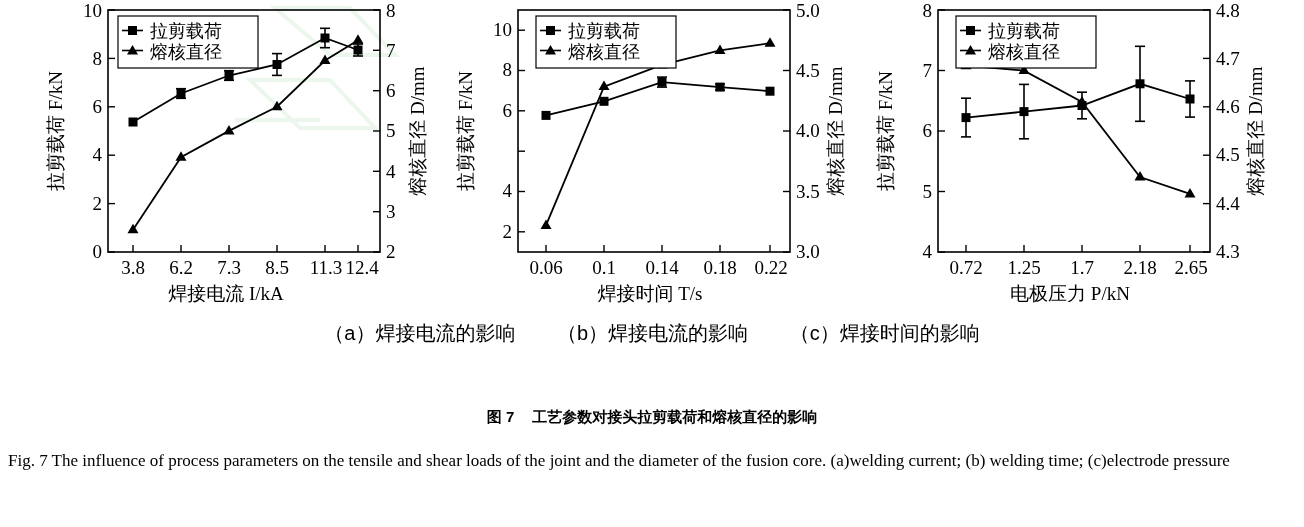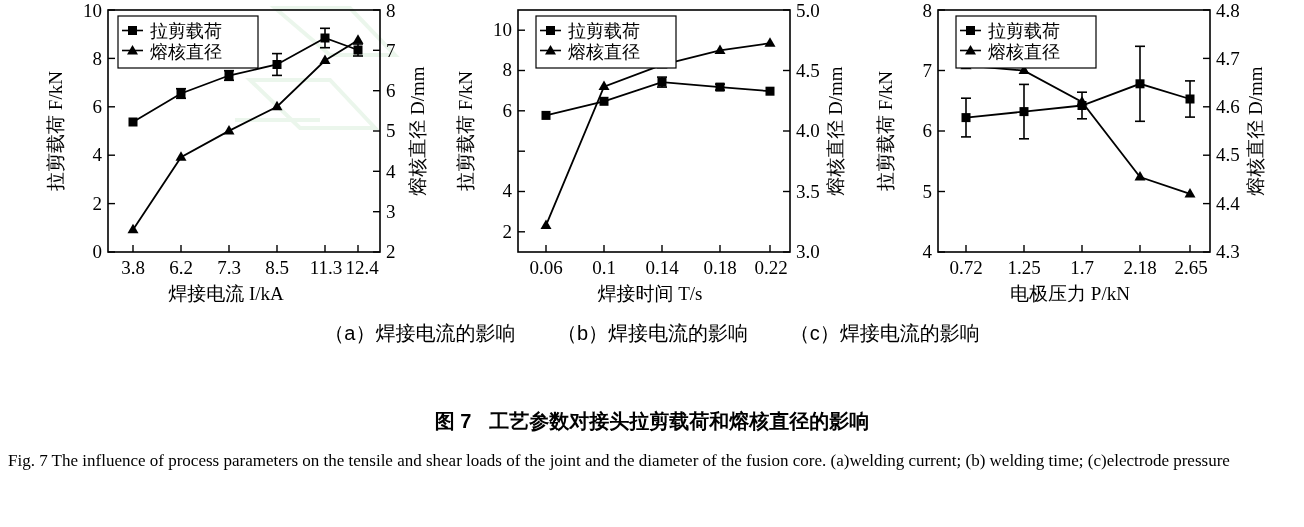--- a/index.html
+++ b/index.html
@@ -14,21 +14,21 @@
   #panel-b{left:440px;width:420px;}
   #panel-c{left:860px;width:444px;}
   .panel svg{display:block;}
   .caption-row{
     position:absolute;left:0;width:1304px;top:320px;height:40px;
     text-align:center;font-size:20px;font-family:"Liberation Sans", sans-serif;
   }
   .caption-row span{display:inline-block;margin:0 18px;}
   #fig-title{
     position:absolute;left:0;width:1304px;top:408px;text-align:center;
-    font-size:20px;font-weight:bold;font-family:"Liberation Sans", sans-serif;
+    font-size:15px;font-weight:bold;font-family:"Liberation Sans", sans-serif;
   }
   #fig-title .num{margin-right:18px;}
   #fig-en{
     position:absolute;left:8px;top:448px;width:1290px;
     font-size:17px;line-height:1.55;font-family:"Liberation Serif", serif;
     text-align:left;
   }
   text{font-family:"Liberation Serif", serif;}
   .tick-lab{font-size:19px;}
   .axis-title{font-size:19px;}
@@ -359,20 +359,20 @@
       <text class="axis-title" x="210" y="300" text-anchor="middle">电极压力 P/kN</text>
       <text class="axis-title" x="32" y="131" text-anchor="middle" transform="rotate(-90 32 131)">拉剪载荷 F/kN</text>
       <text class="axis-title" x="402" y="131" text-anchor="middle" transform="rotate(-90 402 131)">熔核直径 D/mm</text>
     </svg>
   </div>
 </div>
 
 <div class="caption-row">
   <span>（a）焊接电流的影响</span>
   <span>（b）焊接电流的影响</span>
-  <span>（c）焊接电流的影响</span>
+  <span>（c）焊接时间的影响</span>
 </div>
 
 <div id="fig-title">
   <span class="num">图 7</span><span>工艺参数对接头拉剪载荷和熔核直径的影响</span>
 </div>
 
 <div id="fig-en">Fig. 7    The influence of process parameters on the tensile and shear loads of the joint and the diameter of the fusion core. (a)welding current; (b) welding time; (c)electrode pressure</div>
 
 </body></html>

